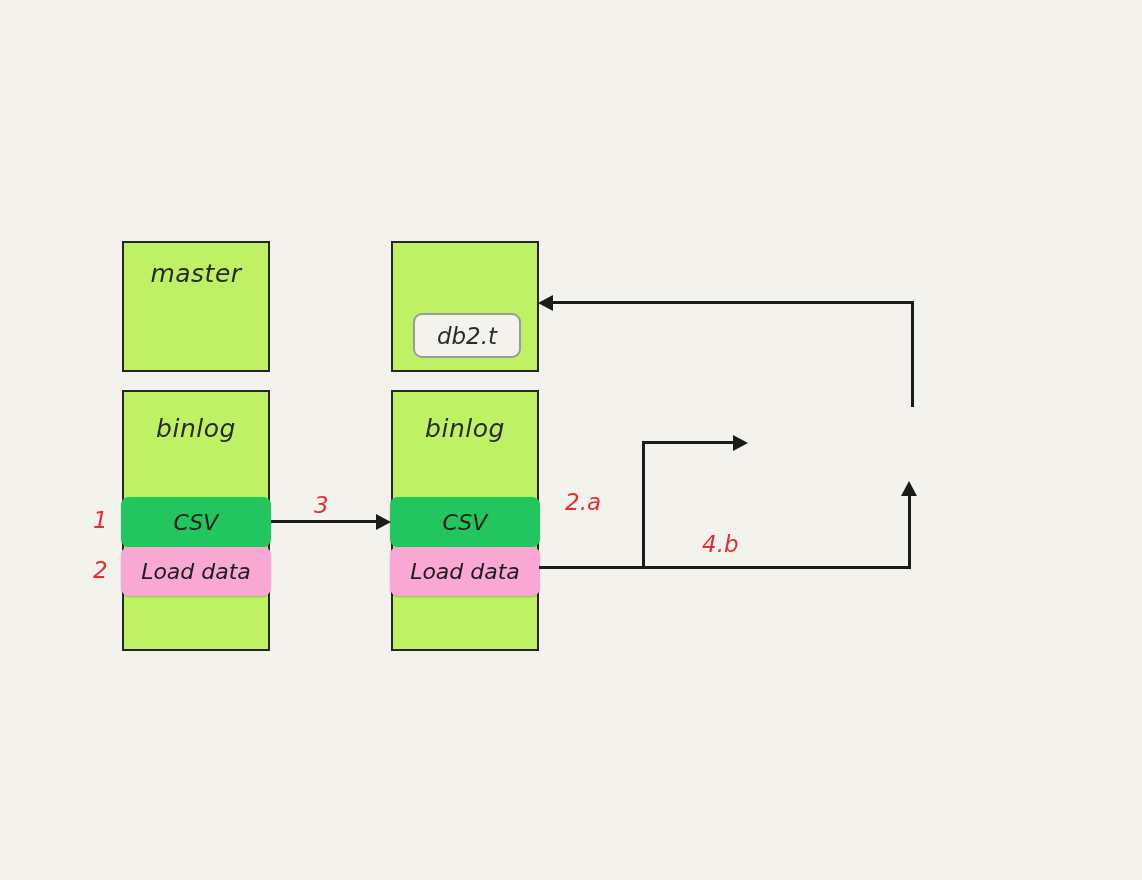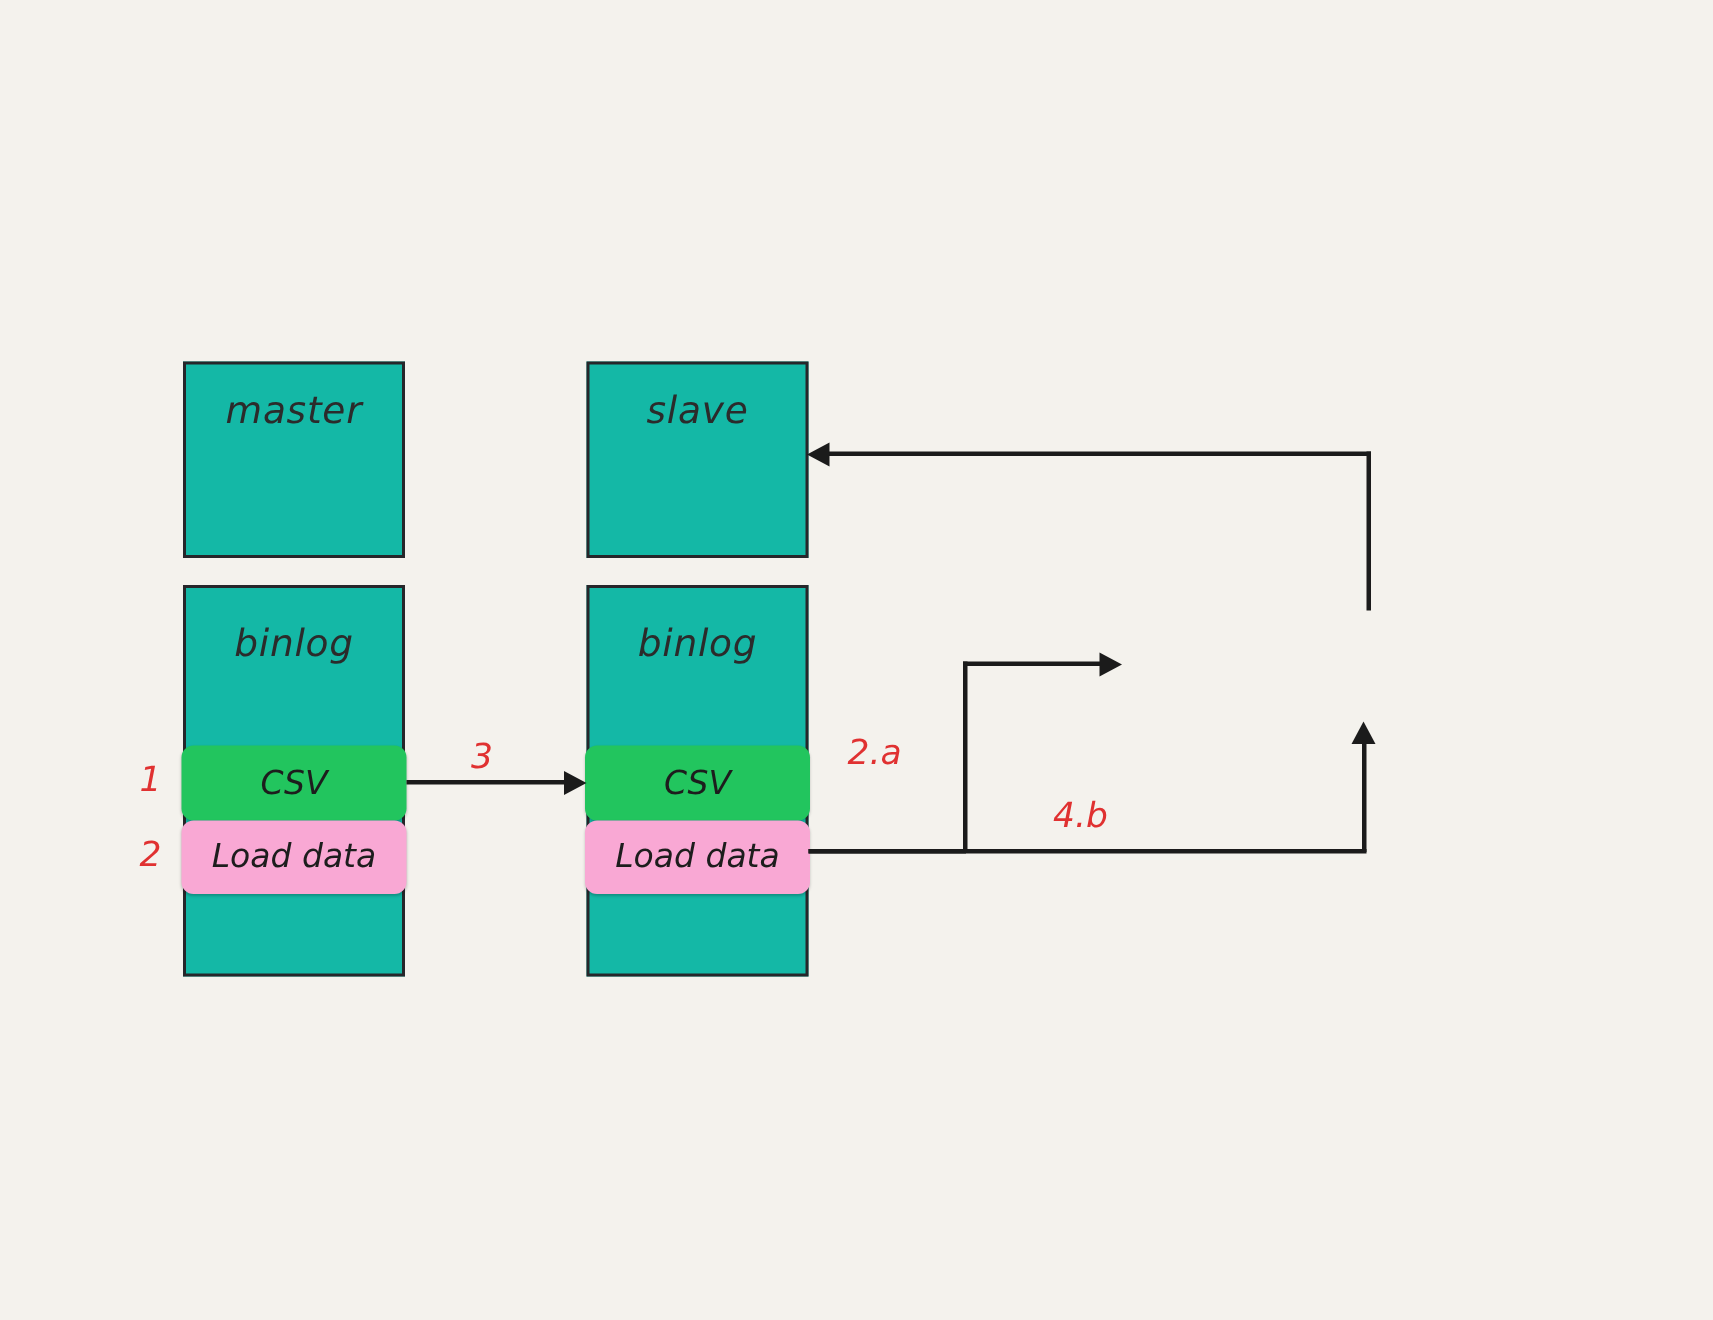--- a/index.html
+++ b/index.html
@@ -17,21 +17,21 @@
   #canvas {
     position: relative;
     width: 1142px;
     height: 880px;
   }
   
   .node {
     position: absolute;
     box-sizing: border-box;
     border: 2.5px solid #26262a;
-    background: #14b8a6;
+    background: #bef264;
   }
   .node-title {
     position: absolute;
     left: 0;
     right: 0;
     text-align: center;
     font-family: "DejaVu Sans", sans-serif;
     font-size: 25px;
     color: #2b2b2b;
     letter-spacing: 0.5px;
@@ -119,21 +119,21 @@
 </head>
 <body>
 
 <div id="canvas">
 
   <div class="node" style="left:122px; top:241px; width:148px; height:131px;">
     <div class="node-title" style="top:16px;">master</div>
   </div>
 
   <div class="node" style="left:391px; top:241px; width:148px; height:131px;">
-    <div class="node-title" style="top:16px;">slave</div>
+    <div class="pill" style="left:20px; top:70px; width:108px; height:45px;">db2.t</div>
   </div>
 
   <div class="node" style="left:122px; top:390px; width:148px; height:261px;">
     <div class="node-title" style="top:22px;">binlog</div>
   </div>
   <div class="evt csv" style="left:121px; top:497px; width:150px; height:50px;">CSV</div>
   <div class="evt load" style="left:121px; top:547px; width:150px; height:49px;">Load data</div>
 
   <div class="node" style="left:391px; top:390px; width:148px; height:261px;">
     <div class="node-title" style="top:22px;">binlog</div>

